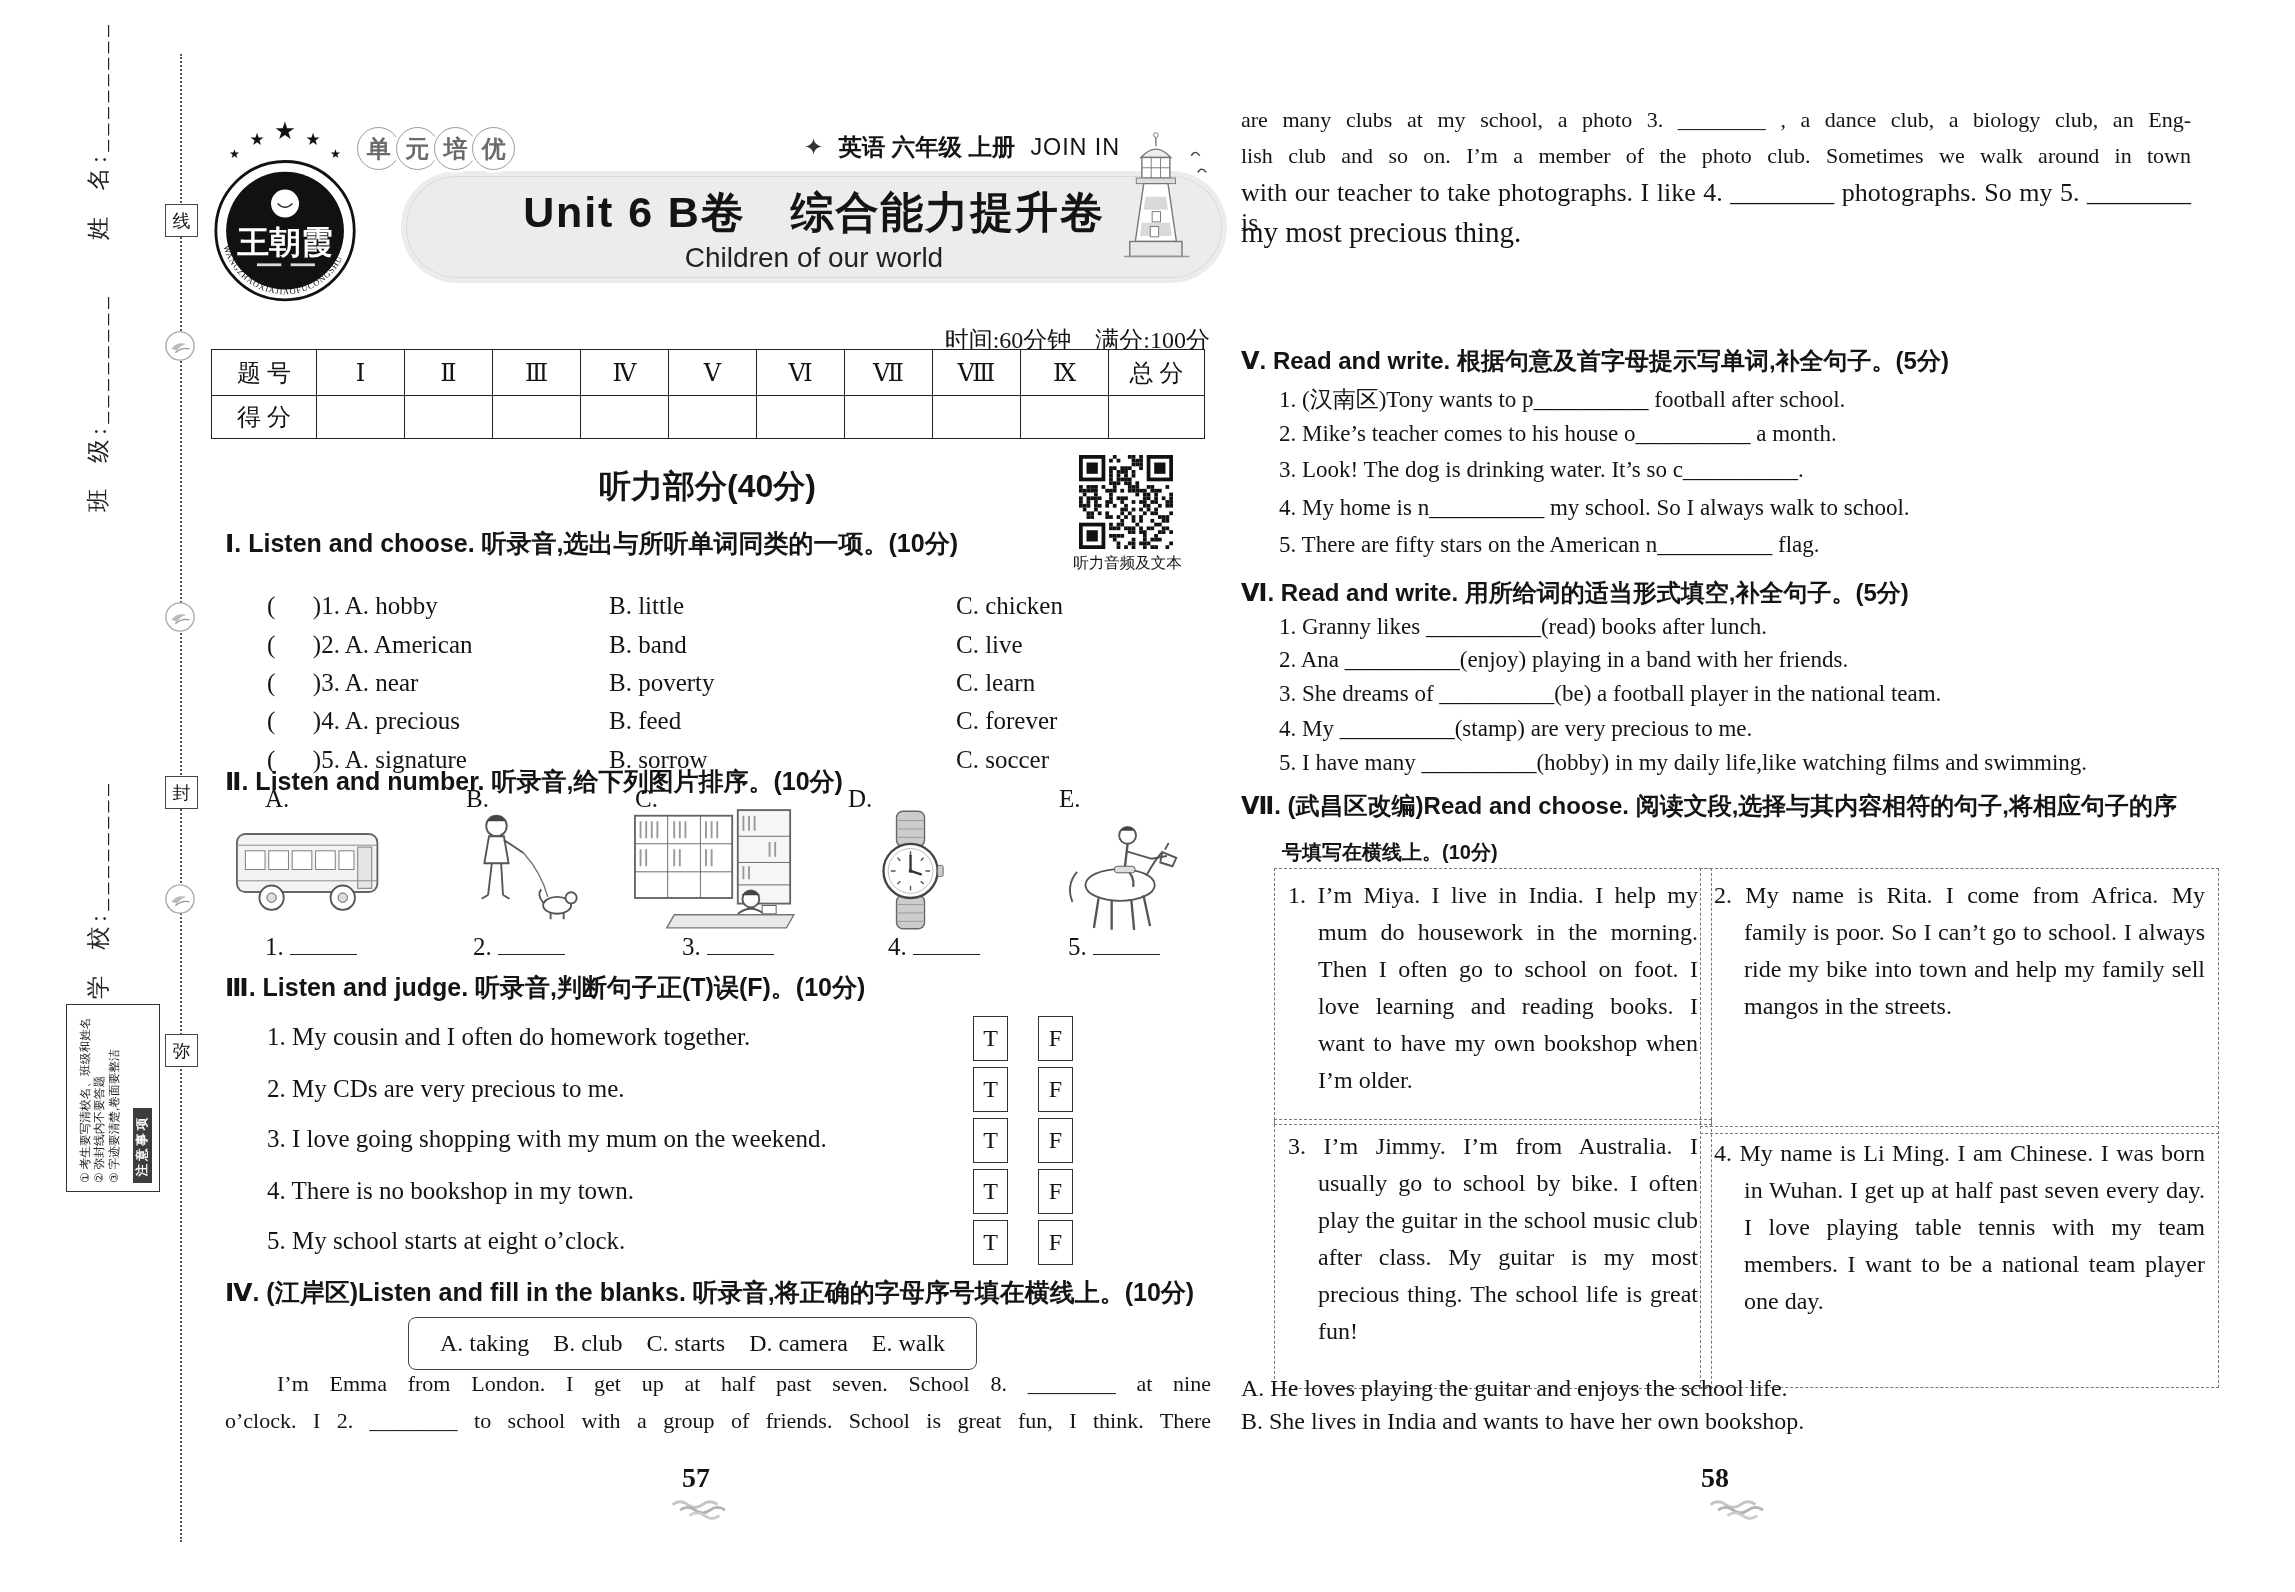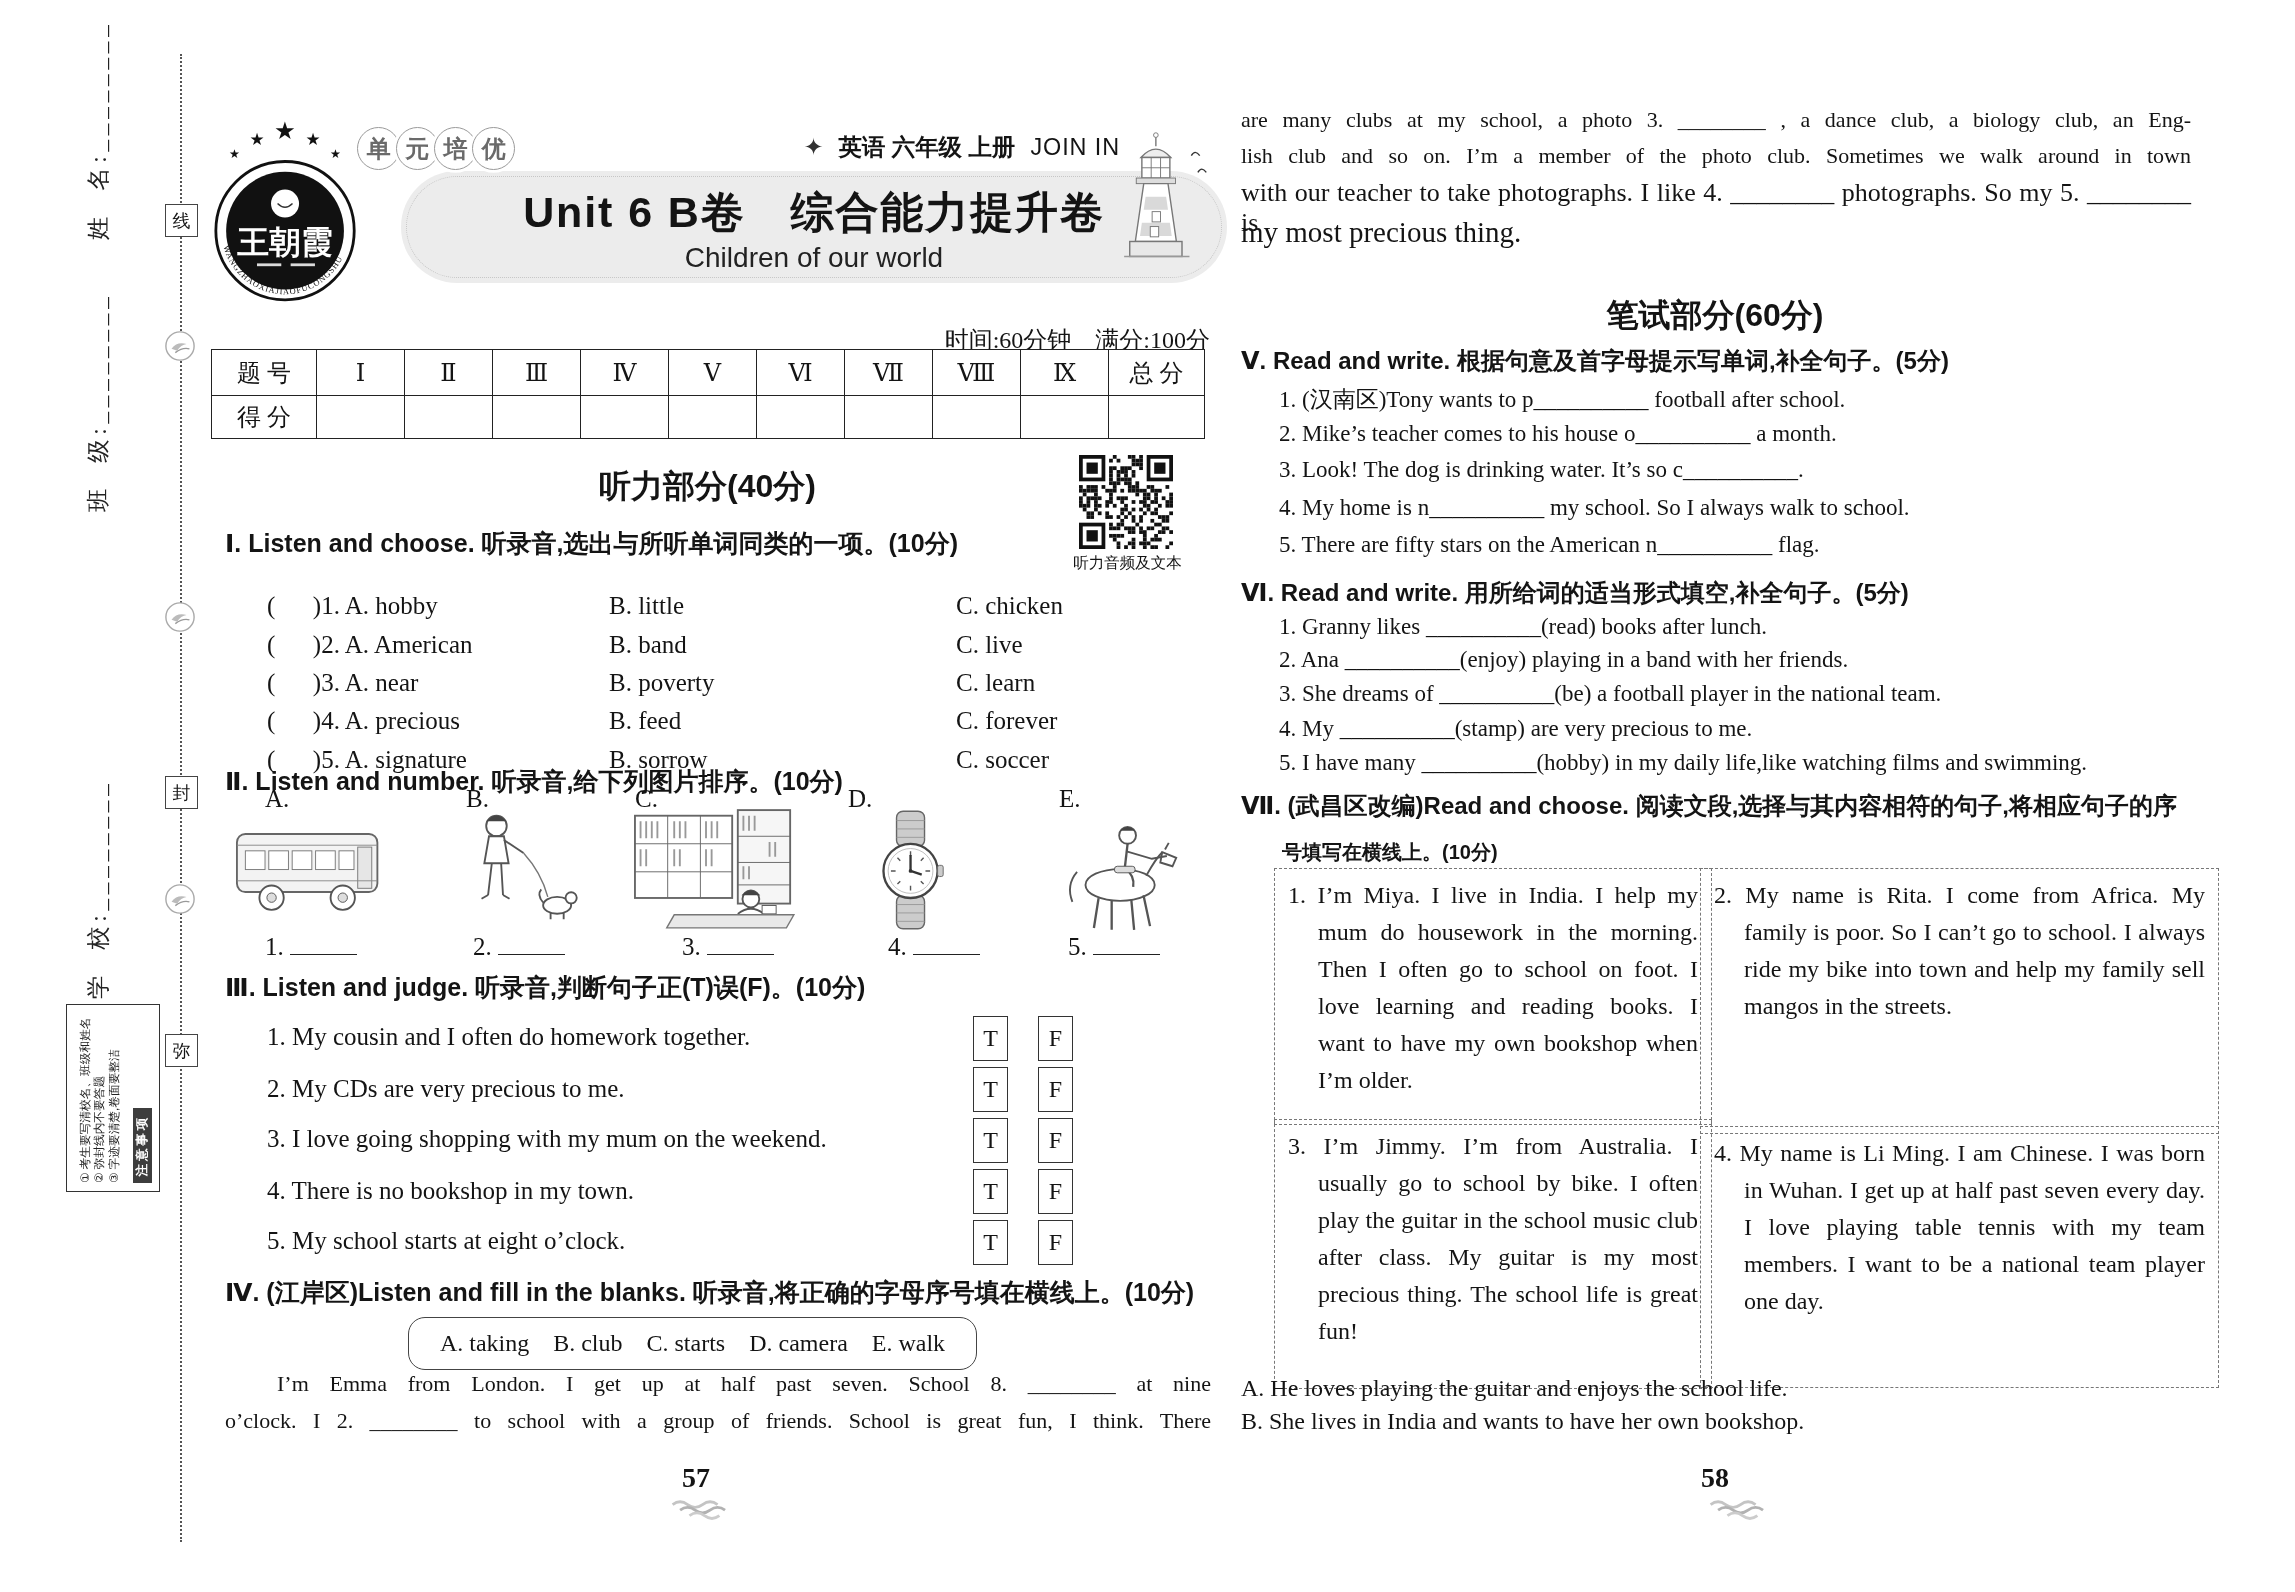--- a/index.html
+++ b/index.html
@@ -510,40 +510,39 @@
     <path d="M81 64 Q92 72 90 84" stroke="#555" stroke-width="2.5" fill="none"></path>
     <rect x="70" y="62" width="22" height="7" rx="3" fill="#ddd" stroke="#555"></rect>
   </svg>
 
   <div></div>
 
   <div class="sec-title" style="left:225px;top:971px;">Ⅲ. Listen and judge. 听录音,判断句子正(T)误(F)。(10分)</div>
   <div></div>
 
   <div class="sec-title" style="left:225px;top:1276px;">Ⅳ. (江岸区)Listen and fill in the blanks. 听录音,将正确的字母序号填在横线上。(10分)</div>
-  <div class="abs center" style="left:408px;top:1317px;width:567px;height:51px;border:1.9px solid #444;border-radius:17px;line-height:51px;font-size:24px;">
+  <div class="abs center" style="left:408px;top:1317px;width:567px;height:51px;border:1.9px solid #444;border-radius:8px;line-height:51px;font-size:24px;">
     <span class="keep">A. taking    B. club    C. starts    D. camera    E. walk</span>
   </div>
 
   <div class="abs just" style="left:225px;top:1370px;width:986px;font-size:22px;text-indent:52px;line-height:28px;">I’m Emma from London. I get up at half past seven. School 8. ________ at nine</div>
   <div class="abs just" style="left:225px;top:1407px;width:986px;font-size:22px;line-height:28px;">o’clock. I 2. ________ to school with a group of friends. School is great fun, I think. There</div>
 
   <div class="pageno" style="left:211px;top:1462px;width:970px;">57</div>
   <svg class="abs" style="left:667px;top:1497px;" width="73" height="22.5" viewBox="0 0 78 24">
     <path d="M6 8 Q14 2 22 8 T38 8 T54 8" stroke="#c4c4c4" fill="none" stroke-width="3"></path>
     <path d="M14 14 Q22 8 30 14 T46 14 T62 14" stroke="#b2b2b2" fill="none" stroke-width="3"></path>
     <path d="M24 20 Q32 14 40 20 T56 20" stroke="#cccccc" fill="none" stroke-width="3"></path>
   </svg>
 
   <div class="abs just" style="left:1241px;top:105px;width:950px;font-size:22px;line-height:30px;">are many clubs at my school, a photo 3. ________ , a dance club, a biology club, an Eng-</div>
   <div class="abs just" style="left:1241px;top:141px;width:950px;font-size:22px;line-height:30px;">lish club and so on. I’m a member of the photo club. Sometimes we walk around in town</div>
   <div class="abs just" style="left:1241px;top:178px;width:950px;font-size:26px;line-height:30px;">with our teacher to take photographs. I like 4. ________ photographs. So my 5. ________ is</div>
   <div class="abs" style="left:1241px;top:217px;width:950px;font-size:29px;line-height:30px;">my most precious thing.</div>
 
-  <div class="part-title" style="left:1241px;top:294px;width:948px;">笔试部分(60分)</div>
 
   <div class="sec-title" style="left:1241px;top:345px;font-size:24px;">Ⅴ. Read and write. 根据句意及首字母提示写单词,补全句子。(5分)</div>
   <div>
       <div class="rline" style="top: 384px;">1. (汉南区)Tony wants to p__________ football after school.</div>
       <div class="rline" style="top: 421px;">2. Mike’s teacher comes to his house o__________ a month.</div>
       <div class="rline" style="top: 457px;">3. Look! The dog is drinking water. It’s so c__________.</div>
       <div class="rline" style="top: 495px;">4. My home is n__________ my school. So I always walk to school.</div>
       <div class="rline" style="top: 532px;">5. There are fifty stars on the American n__________ flag.</div>
     </div>
 

